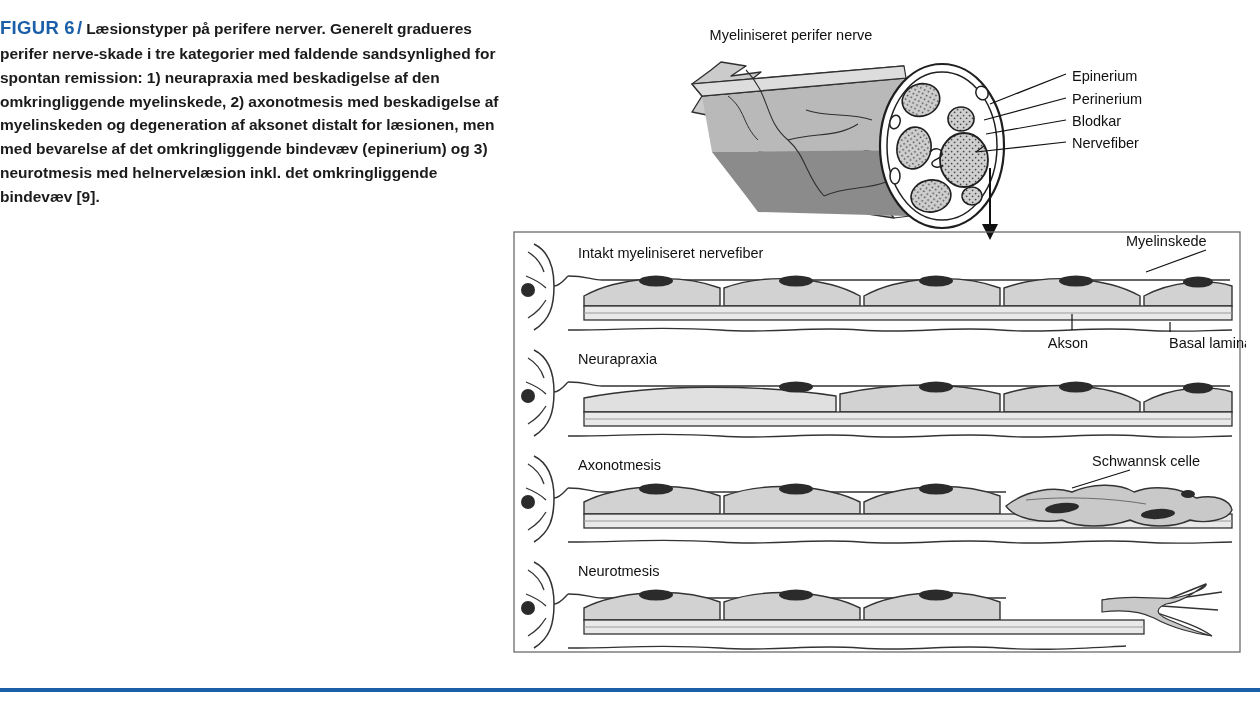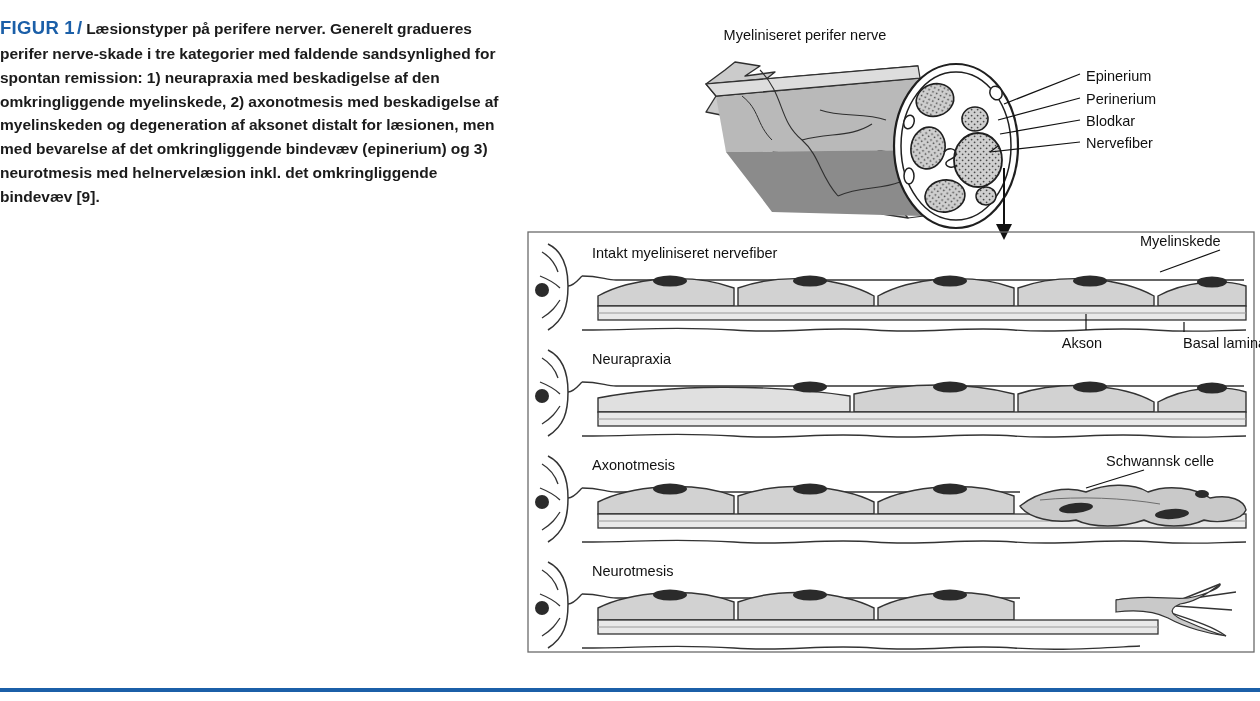--- a/index.html
+++ b/index.html
@@ -40,21 +40,21 @@
   }
   #figure-label-slash {
     color: #1b5fa8;
     font-weight: bold;
     font-size: 18.5px;
   }
 
   
   #figure-panel {
     position: absolute;
-    left: 520px;
+    left: 506px;
     top: 0px;
     width: 740px;
     height: 672px;
     text-align: right;
   }
   #figure-svg {
     display: block;
   }
 
   .diag-label {
@@ -71,21 +71,21 @@
     width: 1260px;
     height: 4px;
     background: #1b5fa8;
   }
 </style>
 </head>
 <body>
 
 <div id="caption-block">
   <div id="figure-caption">
-    <span id="figure-label">FIGUR 1</span><span id="figure-label-slash">/</span>
+    <span id="figure-label">FIGUR 6</span><span id="figure-label-slash">/</span>
     <span>Læsionstyper på perifere nerver. Generelt gradueres perifer nerve-skade i tre kategorier med faldende sandsynlighed for spontan remission: 1) neurapraxia med beskadigelse af den omkringliggende myelinskede, 2) axonotmesis med beskadigelse af myelinskeden og degeneration af aksonet distalt for læsionen, men med bevarelse af det omkringliggende bindevæv (epinerium) og 3) neurotmesis med helnervelæsion inkl. det omkringliggende bindevæv [9].</span>
   </div>
 </div>
 
 <div id="figure-panel">
   <svg id="figure-svg" width="740" height="672" viewBox="0 0 740 672" xmlns="http://www.w3.org/2000/svg">
 
     <defs>
       <pattern id="dots" width="6" height="6" patternUnits="userSpaceOnUse">
         <rect width="6" height="6" fill="#cfcfcf"></rect>

